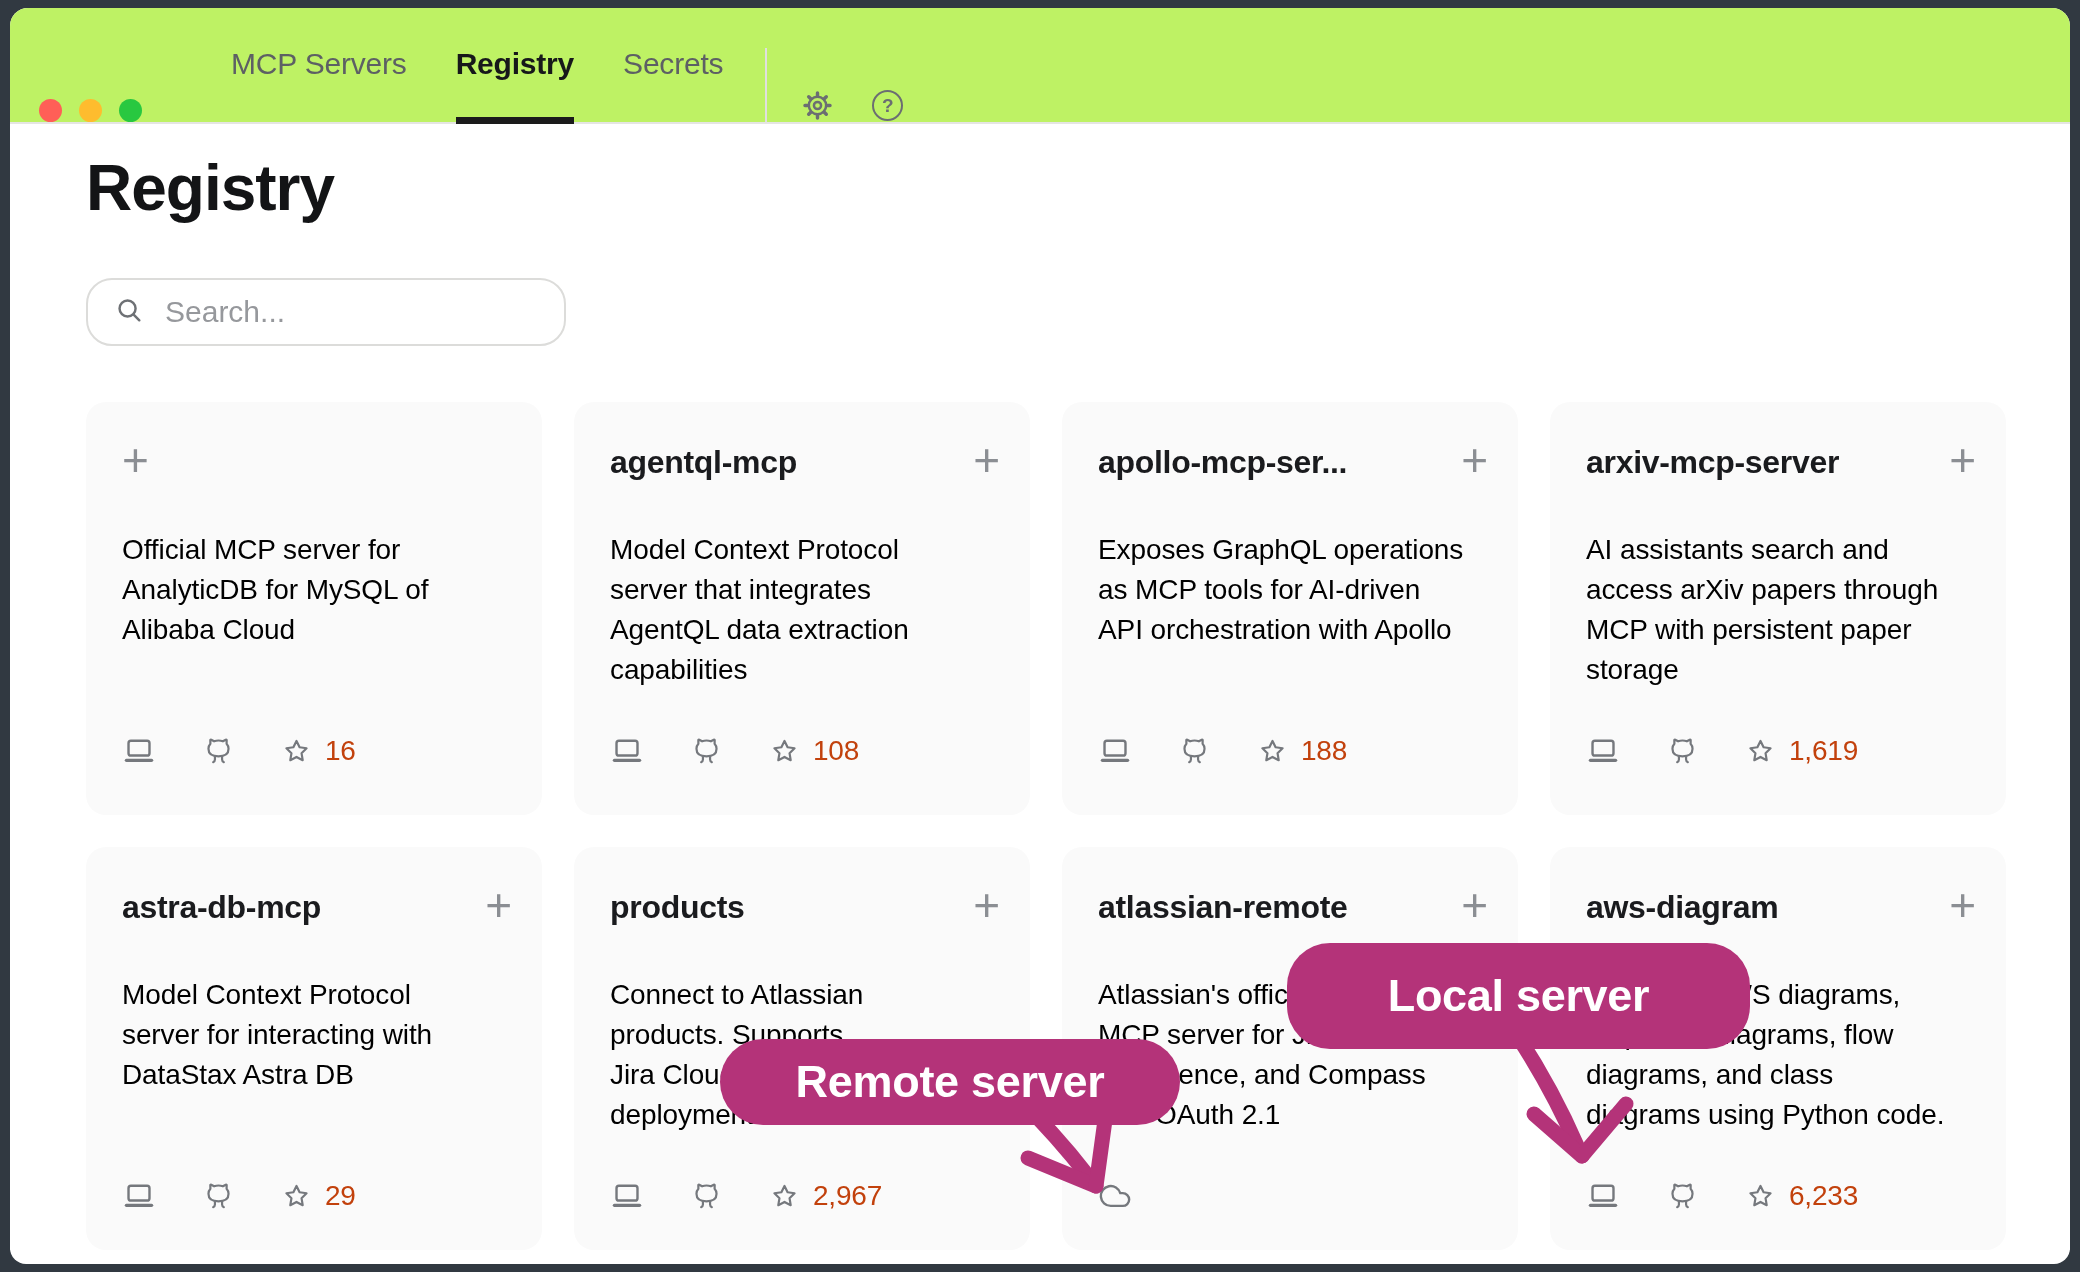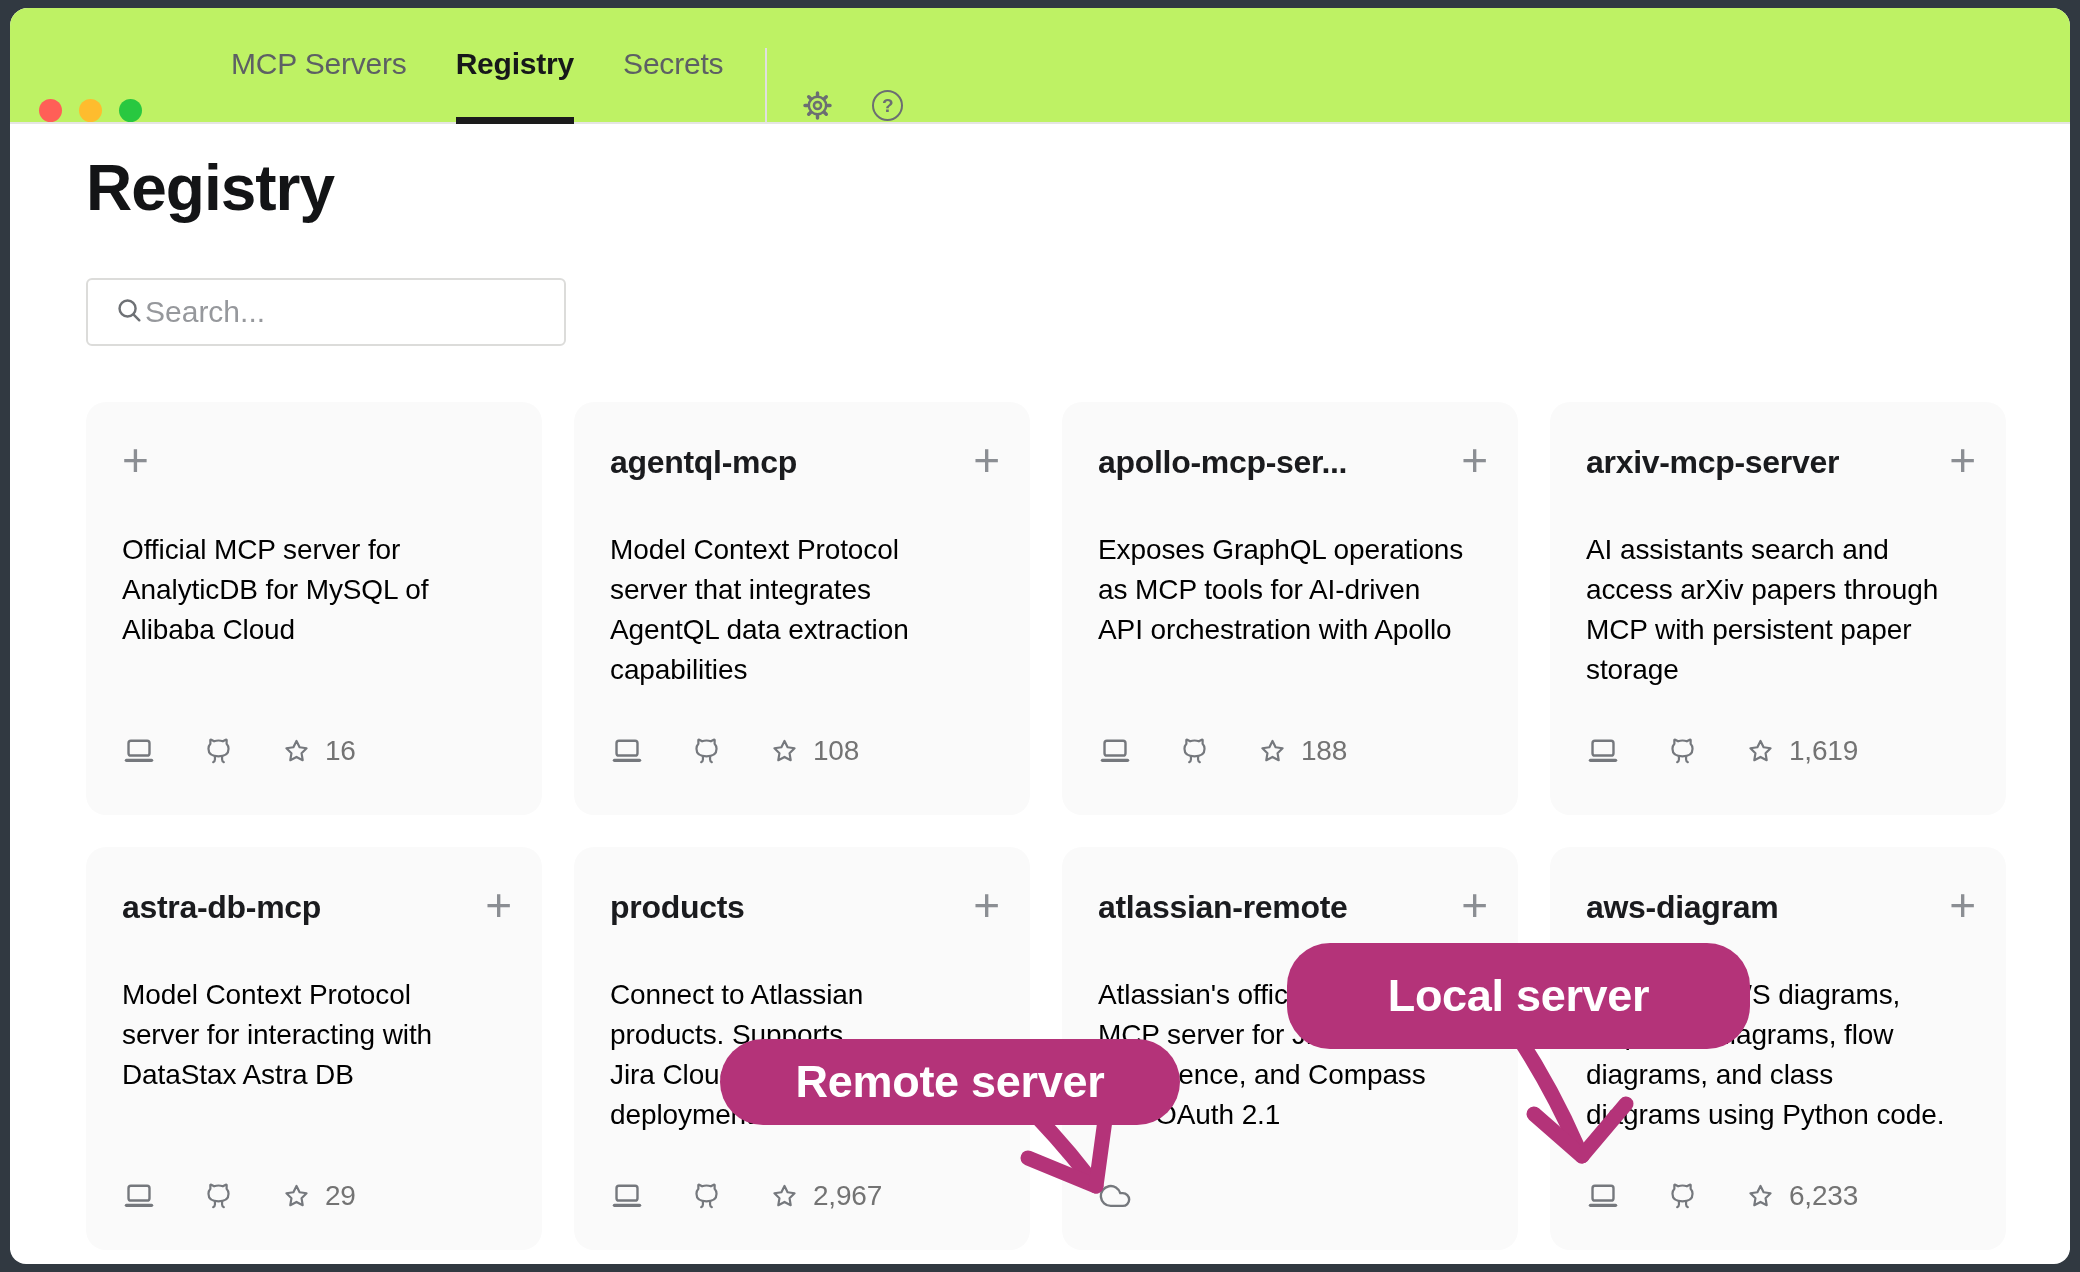--- a/index.html
+++ b/index.html
@@ -41,22 +41,22 @@
     display:flex; align-items:center; justify-content:center;
     font-size:19px; font-weight:700; color:#6b6e72;
   }
   
   .content { padding:30px 0 0 76px; background:#fff; }
   h1.page-title {
     font-size:64px; font-weight:800; color:#131416; letter-spacing:-1px; line-height:68px;
   }
   .searchbox {
     margin-top:56px; width:480px; height:68px; background:#fff;
-    border:2px solid #dcdcda; border-radius:6px;
-    display:flex; align-items:center; padding-left:26px; 
+    border:2px solid #dcdcda; border-radius:26px;
+    display:flex; align-items:center; padding-left:26px; gap:20px;
   }
   .searchbox svg { color:#6e7control; color:#6e7175; flex:none; }
   .searchbox input {
     border:none; outline:none; background:transparent; width:380px;
     font-family:inherit; font-size:30px; color:#333;
   }
   .searchbox input::placeholder { color:#96989c; }
   
   .grid {
     margin-top:56px; display:grid;
@@ -80,21 +80,21 @@
     position:absolute; left:36px; right:26px; top:128px;
     font-size:28px; line-height:40px; color:#000000; letter-spacing:-0.1px;
     white-space:pre-line;
   }
   .card-footer {
     position:absolute; left:36px; top:332px;
     display:flex; align-items:center; gap:46px; color:#75787d;
   }
   .meta-icon svg { display:block; }
   .stars { display:flex; align-items:center; gap:13px; }
-  .star-count { font-size:28px; color:#737373; letter-spacing:-0.2px; }
+  .star-count { font-size:28px; color:#c2410c; letter-spacing:-0.2px; }
   
   .callout {
     position:absolute; z-index:6; border-radius:43px;
     display:flex; align-items:center; justify-content:center;
     color:#fff; font-size:45px; font-weight:700; letter-spacing:-0.3px;
   }
   .callout.remote { left:710px; top:995px; width:460px; height:86px; }
   .callout.local  { left:1277px; top:935px; width:463px; height:106px; }
   .arrow-layer {
     position:absolute; left:0; top:0; width:2060px; height:1256px;

